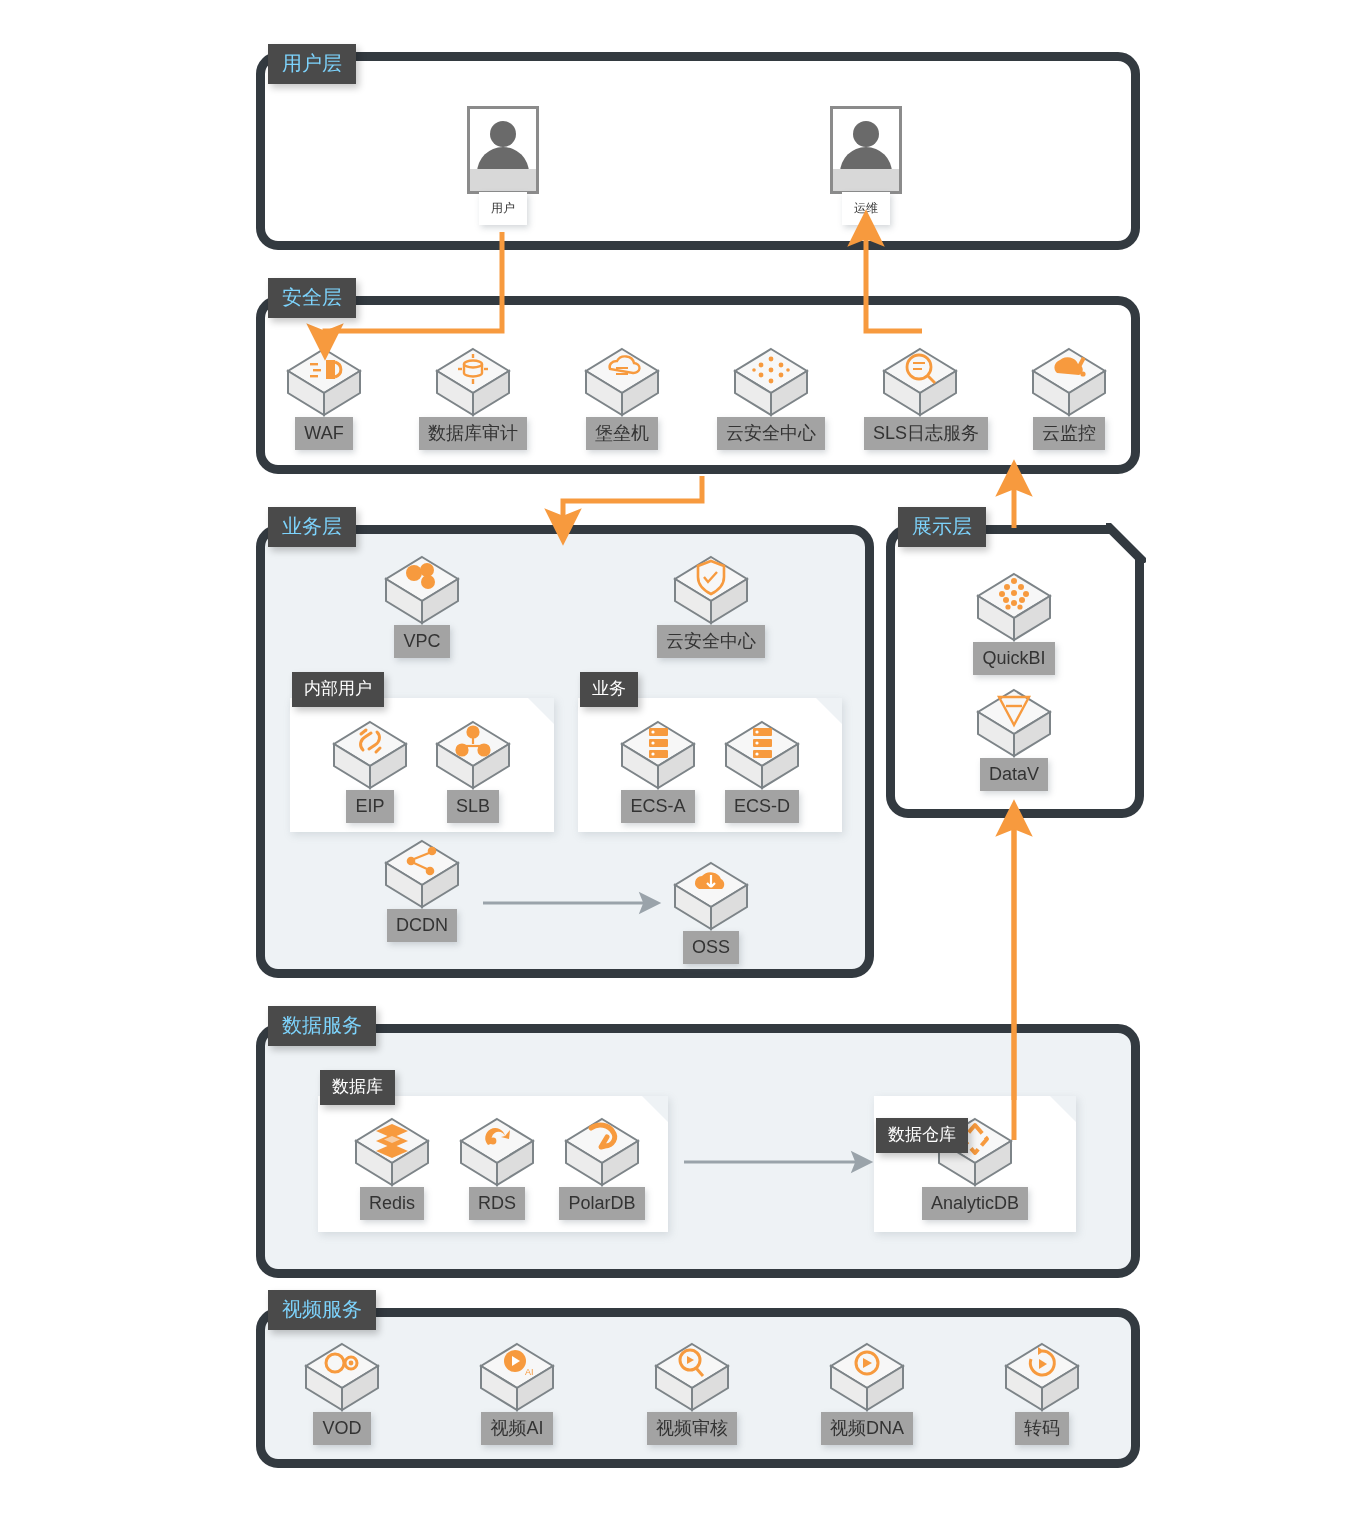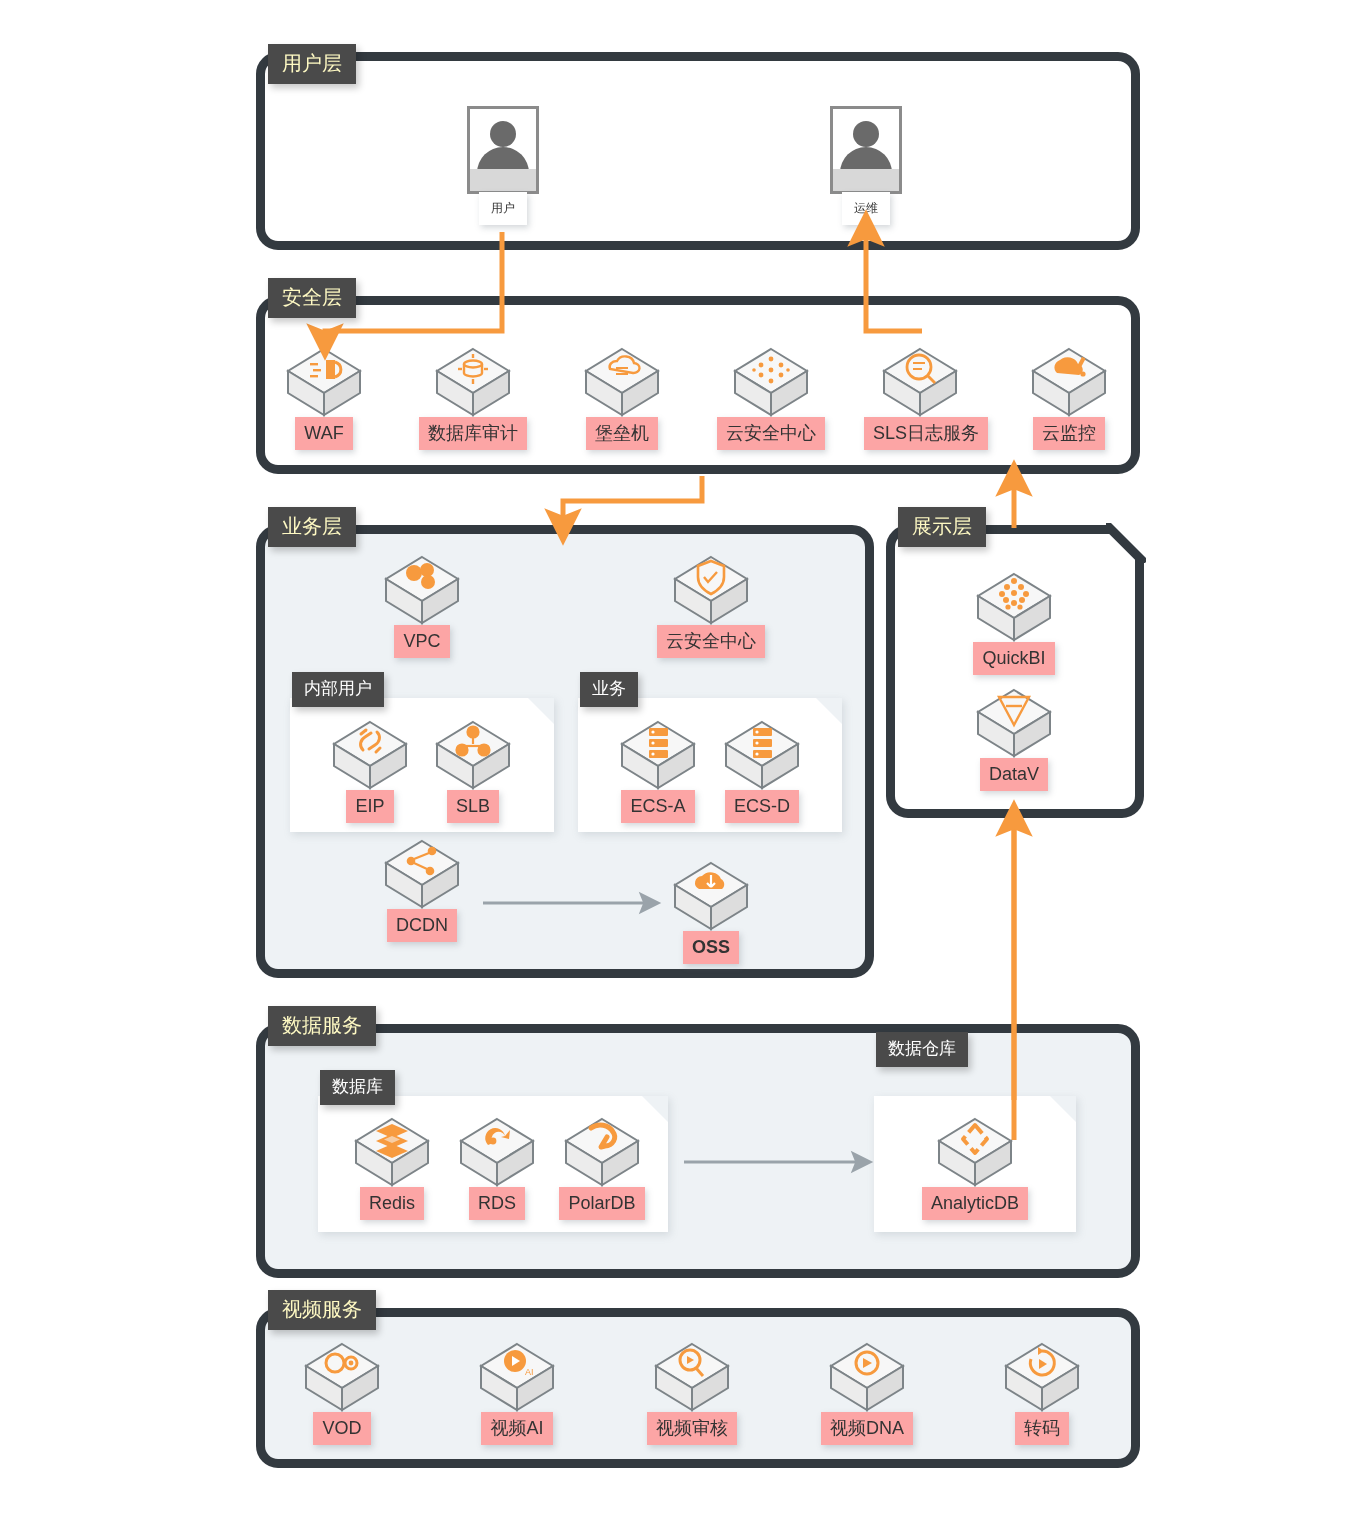--- a/index.html
+++ b/index.html
@@ -25,21 +25,21 @@
     position:absolute;right:-11px;top:-11px;width:40px;height:40px;
     overflow:hidden;
   }
   .panel.fold .foldedge:before{
     content:"";position:absolute;width:58px;height:9px;background:#333a40;
     transform:rotate(45deg);transform-origin:0 0;left:1px;top:-4px;
   }
 
   
   .ltab{
-    position:absolute;background:#4a4a4a;color:#fef9c3;
+    position:absolute;background:#4a4a4a;color:#7dd3fc;
     font-size:20px;line-height:20px;padding:9px 14px 11px 14px;
     white-space:nowrap;z-index:40;
     box-shadow:3px 4px 7px rgba(0,0,0,.22);
     font-family:Liberation Serif, serif;
   }
 
   
   .grp{
     position:absolute;background:#ffffff;
     box-shadow:2px 3px 8px rgba(120,130,140,.22);
@@ -54,21 +54,21 @@
     font-size:17px;line-height:17px;padding:8px 12px 10px 12px;
     white-space:nowrap;z-index:30;
     box-shadow:3px 4px 7px rgba(0,0,0,.22);
   }
 
   
   .node{position:absolute;width:112px;text-align:center;}
   .cube{position:relative;width:84px;height:78px;margin:0 auto;}
   .cube svg{display:block;width:84px;height:78px;overflow:visible;}
   .cap{
-    display:inline-block;background:#fca5a5;color:#333333;
+    display:inline-block;background:#a3a3a3;color:#333333;
     font-size:18px;line-height:20px;padding:6px 9px 7px 9px;
     white-space:nowrap;margin-top:-4px;position:relative;
     box-shadow:2px 3px 6px rgba(120,130,140,.30);
   }
 
   
   .person{position:absolute;width:120px;text-align:center;}
   .pbox{
     width:72px;height:88px;margin:0 auto;border:3px solid #8b8b8b;
     background:#ffffff;position:relative;box-sizing:border-box;
@@ -369,21 +369,21 @@
             <circle cx="31" cy="26" r="3.2"></circle>
             <circle cx="50" cy="36" r="3.2"></circle>
           <line x1="34" y1="24" x2="49" y2="18"></line>
             <line x1="34" y1="28" x2="47" y2="34"></line>
         </g>
       </svg>
     </div>
     <div class="cap">DCDN</div>
   </div>
 
-  <div class="node" style="left:655px;top:857px;font-weight:bold;">
+  <div class="node" style="left:655px;top:857px;">
     <div class="cube">
       <svg viewBox="0 0 84 78">
         <path d="M42 6 L78 28 L42 50 L6 28 Z" fill="#f7f7f7" stroke="#7d8488" stroke-width="2"></path>
         <path d="M6 28 L42 50 L42 72 L6 50 Z" fill="#ececec" stroke="#7d8488" stroke-width="2"></path>
         <path d="M78 28 L42 50 L42 72 L78 50 Z" fill="#dddddd" stroke="#7d8488" stroke-width="2"></path>
         <path d="M30 32 a8 7 0 0 1 3 -13 a11 10 0 0 1 19 3 a6 6 0 0 1 1 10 z" fill="#f79a3e"></path>
         <path d="M42 18 v12 M42 30 l-4 -4 M42 30 l4 -4" stroke="#ffffff" stroke-width="2.2" fill="none"></path>
       </svg>
     </div>
     <div class="cap">OSS</div>
@@ -484,21 +484,21 @@
         <path d="M78 28 L42 50 L42 72 L78 50 Z" fill="#dddddd" stroke="#7d8488" stroke-width="2"></path>
         <path d="M31 15 a14 12 0 0 1 22 4 a10 9 0 0 1 -8 14 l-4 1 l6 -10" fill="none" stroke="#f79a3e" stroke-width="5" stroke-linecap="round" stroke-linejoin="round"></path>
       </svg>
     </div>
     <div class="cap">PolarDB</div>
   </div>
 
   <div class="grp" style="left:874px;top:1096px;width:202px;height:136px;">
     <div class="gcorner"></div>
   </div>
-  <div class="gtab" style="left:876px;top:1032px;">数据仓库</div>
+  <div class="gtab" style="left:876px;top:1118px;">数据仓库</div>
 
   <div class="node" style="left:919px;top:1113px;">
     <div class="cube">
       <svg viewBox="0 0 84 78">
         <path d="M42 6 L78 28 L42 50 L6 28 Z" fill="#f7f7f7" stroke="#7d8488" stroke-width="2"></path>
         <path d="M6 28 L42 50 L42 72 L6 50 Z" fill="#ececec" stroke="#7d8488" stroke-width="2"></path>
         <path d="M78 28 L42 50 L42 72 L78 50 Z" fill="#dddddd" stroke="#7d8488" stroke-width="2"></path>
         <path d="M42 12 L54 26 L42 40 L30 26 Z" fill="none" stroke="#f79a3e" stroke-width="4" stroke-linejoin="round" stroke-dasharray="11 5"></path>
       </svg>
     </div>

